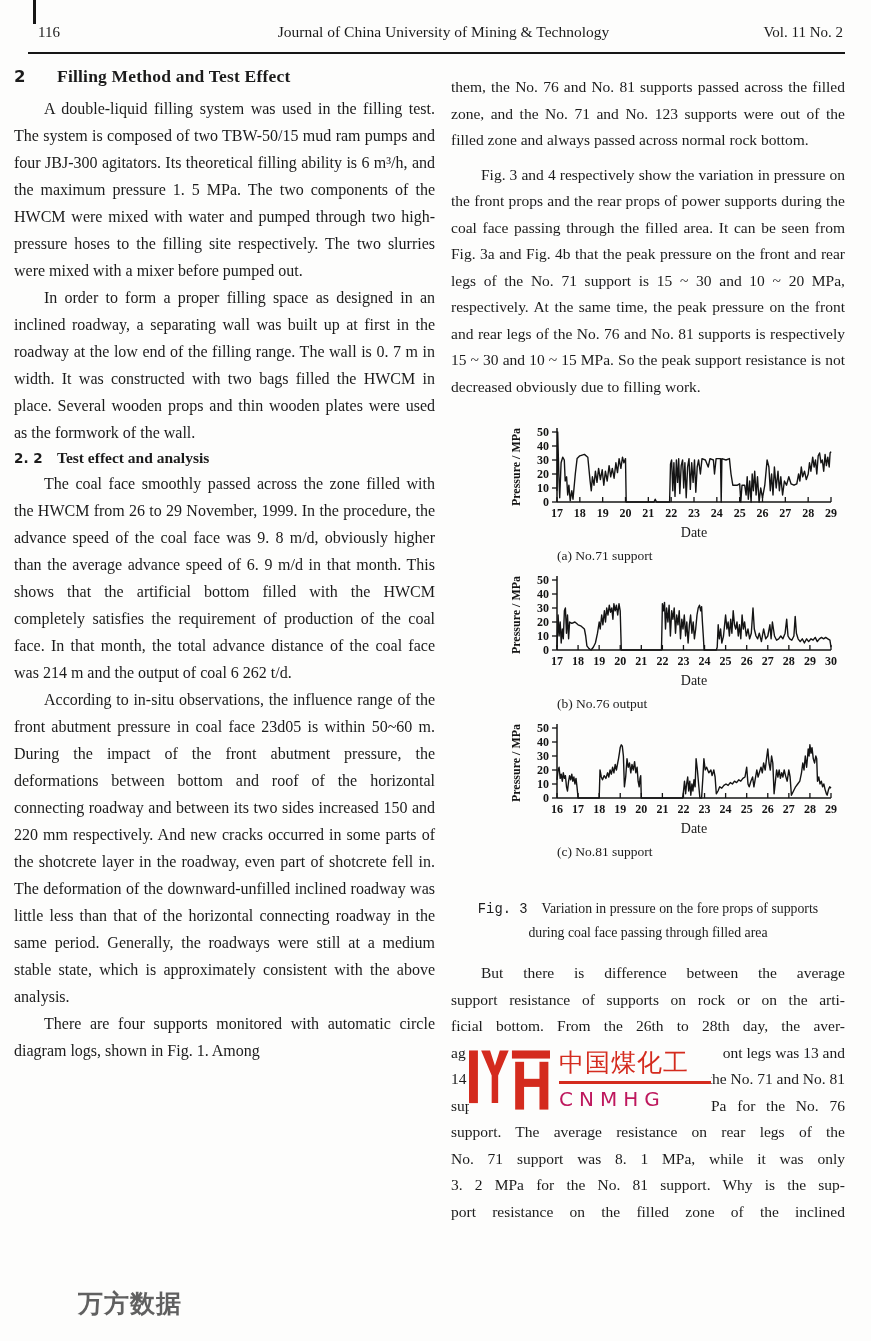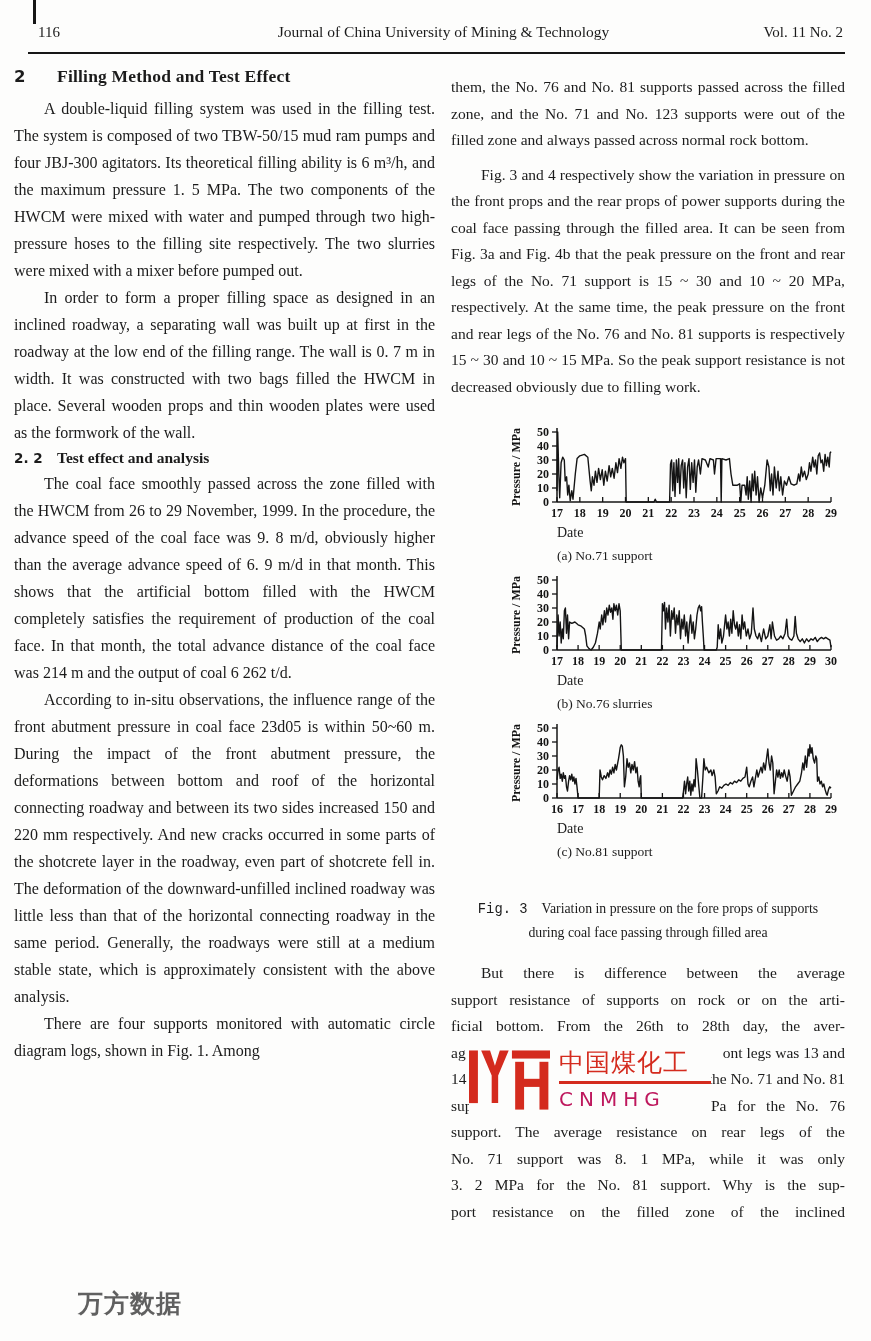--- a/index.html
+++ b/index.html
@@ -24,21 +24,21 @@
   .sub-head { display:flex; align-items:baseline; margin:3px 0 3px; }
   .sub-num { font-family:"DejaVu Sans", sans-serif; font-weight:bold; font-size:13.5px; width:43px; flex:none; }
   .sub-title { font-weight:bold; font-size:15.5px; }
 
   .para { font-size:16px; line-height:27px; text-align:justify; text-indent:30px; }
   .col-right .para { font-size:15.5px; line-height:26.5px;margin-top:8px; }
 
   
   .charts { margin:24px 0 0 56px; }
   .chart { width:330px; margin-bottom:7px; }
-  .chart .xlabel { margin-left:50px; width:274px; font-size:14px; line-height:18px; }
+  .chart .xlabel { margin-left:50px; width:274px; text-align:center; font-size:14px; line-height:18px; }
   .chart .ccap  { margin-left:50px; width:274px; text-align:left; font-size:13.5px; line-height:18px; margin-top:5px; }
 
   .fig-caption { text-align:center; font-size:13.8px; line-height:23px; margin-top:36px; }
   .fig-caption .lbl { margin-right:14px;font-family:Liberation Mono, monospace; }
 
   
   .para-lines { position:relative; margin-top:16px; }
   .pline { font-size:15.5px; line-height:26.5px; text-align:justify; text-align-last:justify; }
   .pline.first { text-indent:30px; }
   .pline.frag { display:flex; justify-content:space-between; text-align-last:auto; }
@@ -173,21 +173,21 @@
             <line x1="281.8461538461538" y1="78" x2="281.8461538461538" y2="73" stroke="#141414" stroke-width="1.3"></line>
             <text x="281.8461538461538" y="93" text-anchor="middle" font-size="12" font-weight="600" font-family="&quot;Liberation Serif&quot;, serif" fill="#141414">28</text>
             <line x1="302.9230769230769" y1="78" x2="302.9230769230769" y2="73" stroke="#141414" stroke-width="1.3"></line>
             <text x="302.9230769230769" y="93" text-anchor="middle" font-size="12" font-weight="600" font-family="&quot;Liberation Serif&quot;, serif" fill="#141414">29</text>
             <line x1="324" y1="78" x2="324" y2="73" stroke="#141414" stroke-width="1.3"></line>
             <text x="324" y="93" text-anchor="middle" font-size="12" font-weight="600" font-family="&quot;Liberation Serif&quot;, serif" fill="#141414">30</text>
             <text x="13" y="43" text-anchor="middle" font-size="12" font-weight="600" font-family="&quot;Liberation Serif&quot;, serif" fill="#141414" transform="rotate(-90 13 43)">Pressure / MPa</text>
             <polyline points="50.0,75.2 51.1,43.0 52.1,64.0 53.2,50.0 54.2,71.0 55.3,57.0 56.3,66.8 57.4,38.8 58.4,36.0 59.5,61.2 60.5,43.0 61.6,66.8 62.6,50.0 64.8,51.4 67.9,50.0 71.1,52.8 74.2,54.2 77.4,57.0 78.7,64.0 79.9,73.8 82.0,76.6 84.1,78.0 86.3,75.2 88.4,71.0 90.5,61.2 92.2,50.0 93.2,57.0 94.7,43.0 95.9,52.8 97.4,38.8 98.5,50.0 99.7,36.0 101.0,43.0 102.3,33.2 103.5,40.2 104.8,36.0 105.9,47.2 106.9,31.8 108.2,38.8 109.4,33.2 110.7,43.0 112.0,31.8 113.2,38.8 114.3,78.0 128.0,78.0 142.7,78.0 154.5,78.0 155.4,31.8 156.4,38.8 157.5,30.4 158.5,57.0 159.6,36.0 160.9,50.0 162.1,33.2 163.4,64.0 164.7,38.8 165.9,47.2 167.2,36.0 168.5,61.2 169.7,43.0 171.0,52.8 172.2,38.8 173.5,66.8 174.8,47.2 176.0,57.0 177.3,43.0 178.6,64.0 179.8,50.0 181.1,71.0 182.4,52.8 183.6,43.0 184.9,61.2 186.2,50.0 187.4,66.8 188.7,57.0 190.0,43.0 191.2,36.0 192.5,33.2 193.7,38.8 194.6,34.6 195.4,50.0 196.3,64.0 197.1,78.0 203.9,78.0 209.3,78.0 210.2,75.2 211.2,52.8 212.3,66.8 213.6,57.0 214.8,71.0 216.5,64.0 218.6,43.0 219.9,57.0 221.1,50.0 222.4,64.0 223.7,47.2 224.9,61.2 226.2,38.8 227.5,52.8 228.7,57.0 230.0,50.0 231.3,64.0 232.5,52.8 233.8,66.8 235.1,43.0 236.3,57.0 237.6,50.0 239.3,64.0 241.0,57.0 242.6,66.8 244.3,61.2 246.0,36.0 247.3,57.0 249.0,64.0 250.7,66.8 252.3,61.2 254.4,69.6 256.6,57.0 258.7,66.8 260.8,64.0 262.9,52.8 264.1,66.8 265.4,50.0 267.5,64.0 269.6,68.2 271.7,66.8 273.8,64.0 275.9,66.8 278.1,61.2 279.7,47.2 281.0,64.0 282.7,66.8 284.8,68.2 286.9,64.0 288.2,44.4 289.4,61.2 291.1,66.8 293.2,69.6 295.3,66.8 297.4,71.0 299.6,66.8 301.7,69.6 304.0,66.8 306.1,68.2 308.2,65.4 310.3,69.6 312.4,66.8 314.5,65.4 316.6,66.8 318.7,65.4 320.8,66.8 322.9,68.2 324.0,75.2" fill="none" stroke="#141414" stroke-width="1.4" stroke-linejoin="round"></polyline>
           </svg>
         <div class="xlabel">Date</div>
-        <div class="ccap">(b) No.76 slurries</div>
+        <div class="ccap">(b) No.76 output</div>
       </div>
       <div class="chart"><svg width="330" height="96">
             <line x1="50" y1="4" x2="50" y2="78" stroke="#141414" stroke-width="1.5"></line>
             <line x1="50" y1="78" x2="324" y2="78" stroke="#141414" stroke-width="1.5"></line>
             <line x1="45" y1="78" x2="50" y2="78" stroke="#141414" stroke-width="1.3"></line>
             <text x="42" y="82" text-anchor="end" font-size="12" font-weight="600" font-family="&quot;Liberation Serif&quot;, serif" fill="#141414">0</text>
             <line x1="45" y1="64" x2="50" y2="64" stroke="#141414" stroke-width="1.3"></line>
             <text x="42" y="68" text-anchor="end" font-size="12" font-weight="600" font-family="&quot;Liberation Serif&quot;, serif" fill="#141414">10</text>
             <line x1="45" y1="50" x2="50" y2="50" stroke="#141414" stroke-width="1.3"></line>
             <text x="42" y="54" text-anchor="end" font-size="12" font-weight="600" font-family="&quot;Liberation Serif&quot;, serif" fill="#141414">20</text>

